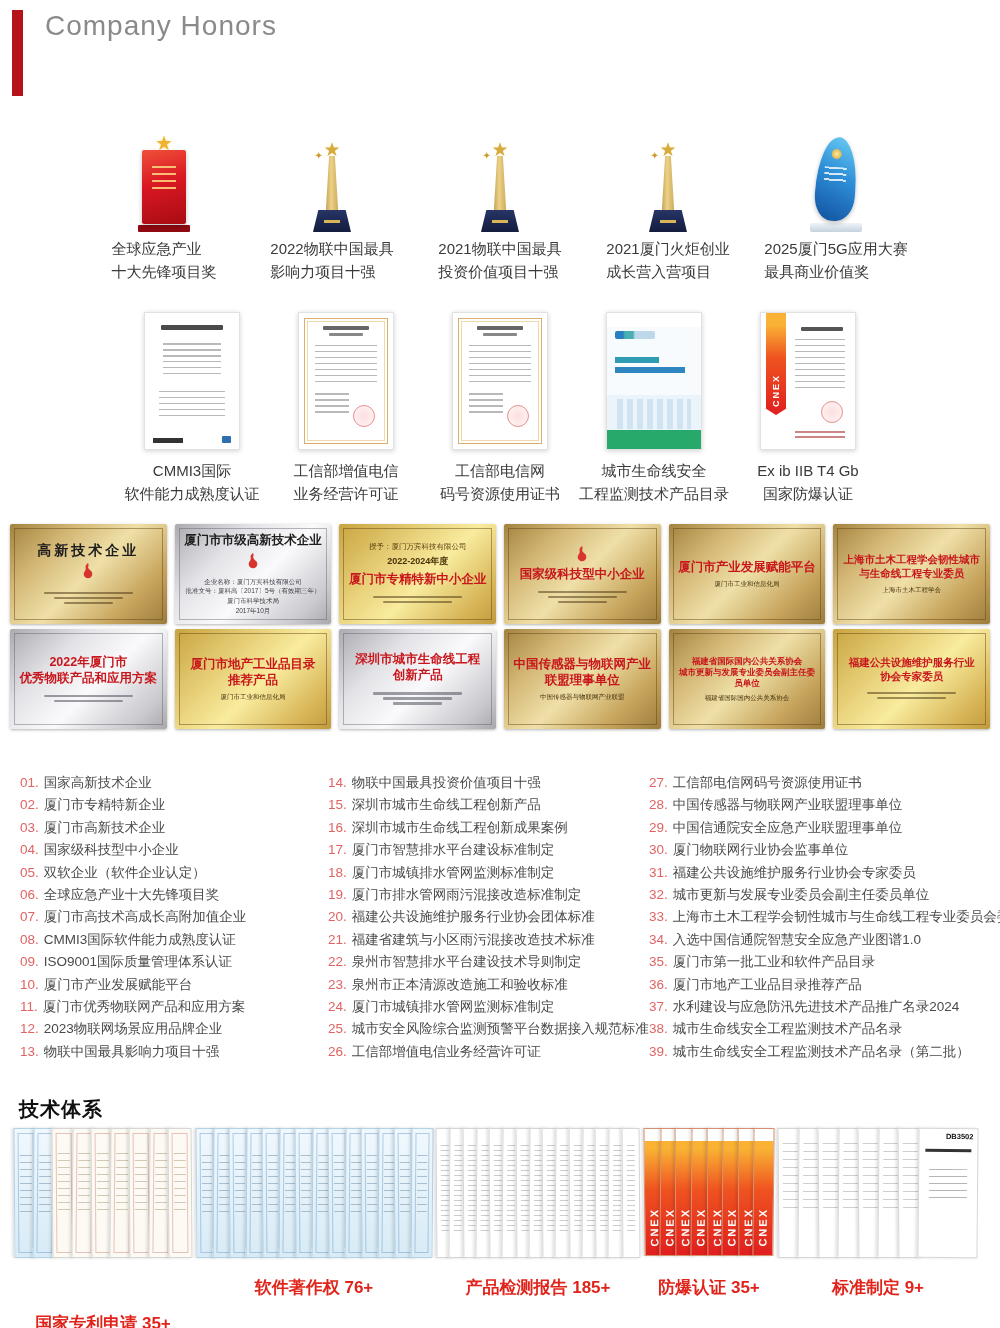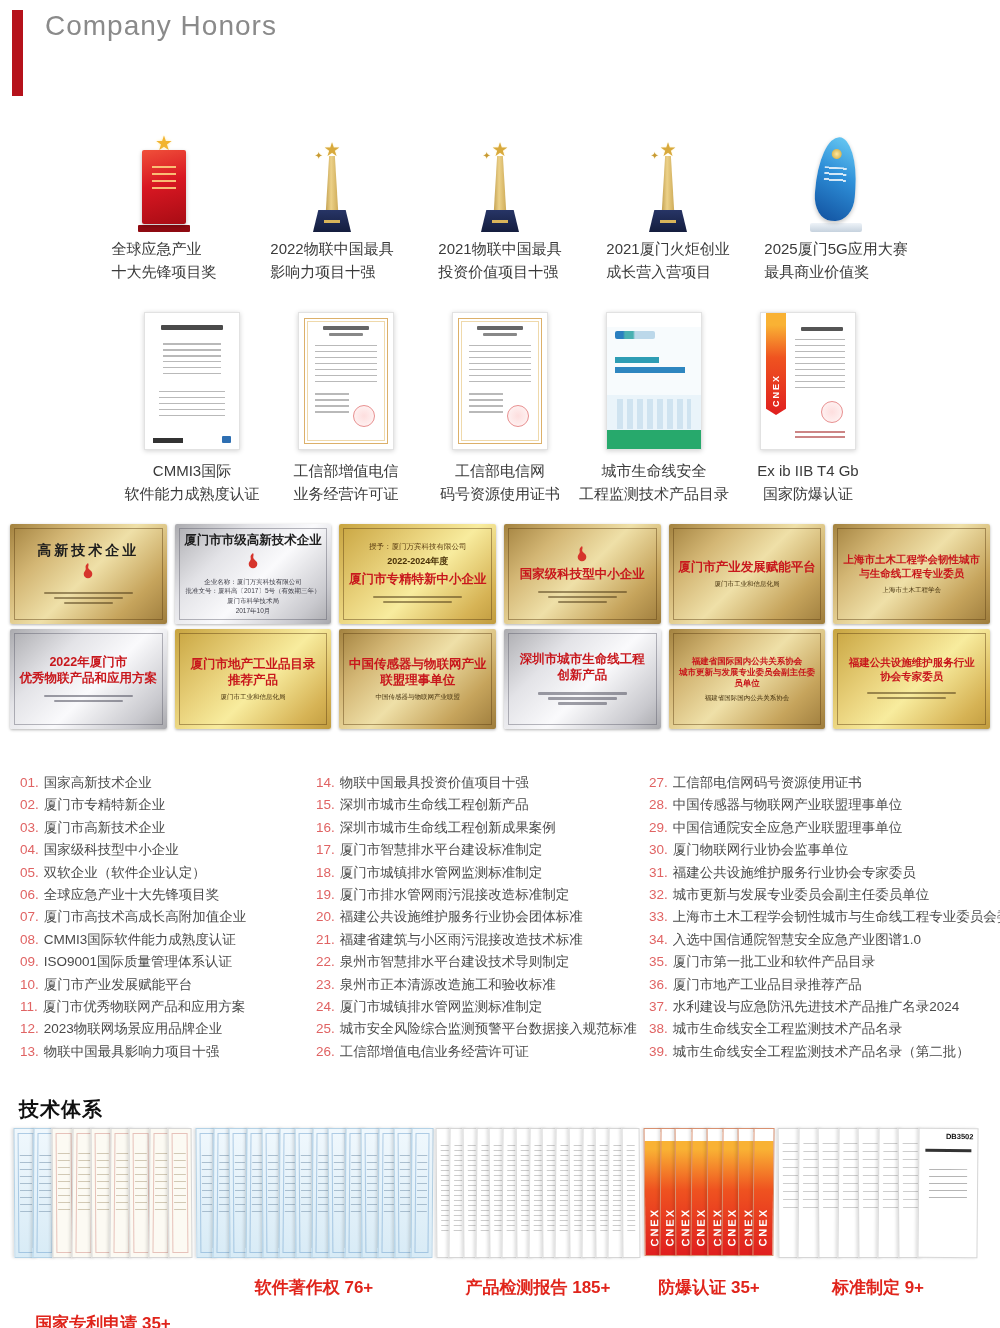--- a/index.html
+++ b/index.html
@@ -94,21 +94,21 @@
   .bar-sm{height:2.5px;background:rgba(70,50,15,.5);margin:2.5px auto;border-radius:1px;}
   .silver .bar-sm{background:rgba(80,80,95,.55);}
   .p-sub{font-size:6.5px;color:#44300c;line-height:1.5;margin-top:4px;}
   .silver .p-sub{color:#3c3c46;}
 
   
   .hcol{position:absolute;font-size:13.5px;color:#4a4a4a;}
   .hcol .row{height:22.4px;line-height:22.4px;white-space:nowrap;}
   .num{color:#e06363;margin-right:5px;}
   #hcol1{left:20px;top:772px;}
-  #hcol2{left:316px;top:772px;}
+  #hcol2{left:328px;top:772px;}
   #hcol3{left:649px;top:772px;}
 
   
   #tech-heading{position:absolute;left:19px;top:1096px;margin:0;font-size:20px;color:#101010;font-weight:bold;letter-spacing:1px;}
   #banner{position:absolute;left:14px;top:1128px;width:972px;display:flex;gap:4px;align-items:flex-start;}
   .bgroup{display:flex;flex-direction:column;}
   .bcards{display:flex;height:132px;}
   .bcard{flex:1 1 auto;min-width:0;height:128px;background:#fff;border:1px solid #d6d6d6;box-shadow:-2px 0 3px rgba(0,0,0,.12);margin-left:-5px;position:relative;}
   .bcard:first-child{margin-left:0;}
   .bcards .bcard:nth-child(even){transform:rotate(.5deg);}
@@ -355,38 +355,38 @@
       </div>
       <div class="plaque goldbright">
         <div class="p-title red sz-m">
           <div>厦门市地产工业品目录</div>
           <div>推荐产品</div>
         </div>
         <div class="p-sub">
           <div>厦门市工业和信息化局</div>
         </div>
       </div>
-      <div class="plaque gold">
-        <div class="p-title red sz-m">
-          <div>中国传感器与物联网产业</div>
-          <div>联盟理事单位</div>
-        </div>
-        <div class="p-sub">
-          <div>中国传感器与物联网产业联盟</div>
-        </div>
-      </div>
       <div class="plaque silver">
         <div class="p-title red sz-m">
           <div>深圳市城市生命线工程</div>
           <div>创新产品</div>
         </div>
         <div class="bars">
           <div class="bar-sm" style="width: 62%;"></div>
           <div class="bar-sm" style="width: 48%;"></div>
           <div class="bar-sm" style="width: 34%;"></div>
+        </div>
+      </div>
+      <div class="plaque gold">
+        <div class="p-title red sz-m">
+          <div>中国传感器与物联网产业</div>
+          <div>联盟理事单位</div>
+        </div>
+        <div class="p-sub">
+          <div>中国传感器与物联网产业联盟</div>
         </div>
       </div>
       <div class="plaque gold">
         <div class="p-title red sz-xs">
           <div>福建省国际国内公共关系协会</div>
           <div>城市更新与发展专业委员会副主任委员单位</div>
         </div>
         <div class="p-sub">
           <div>福建省国际国内公共关系协会</div>
         </div>

